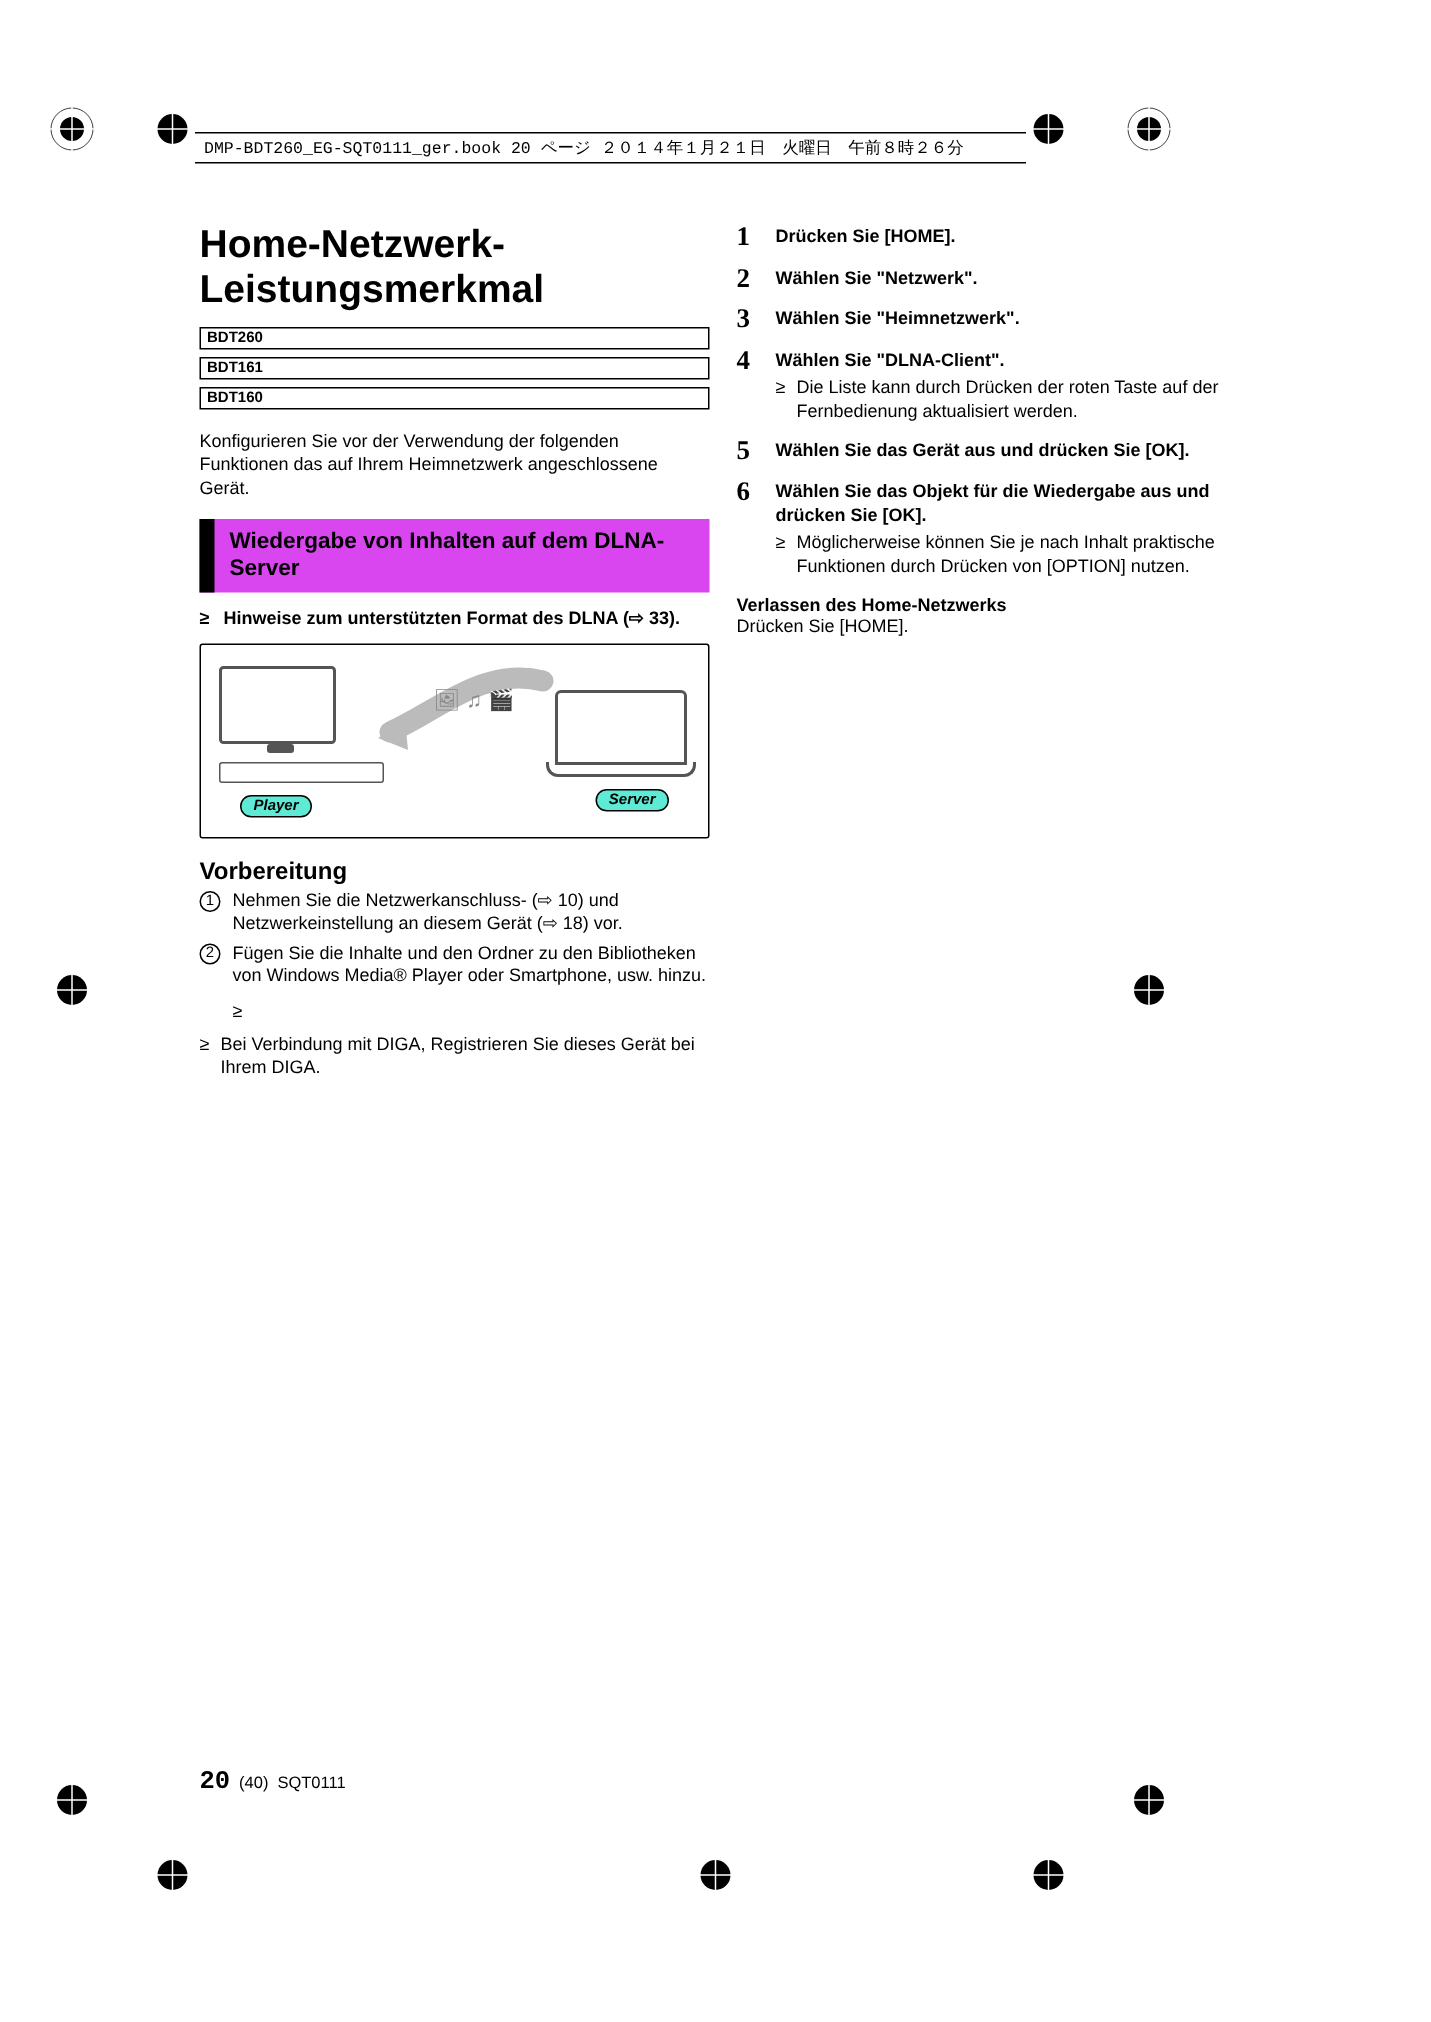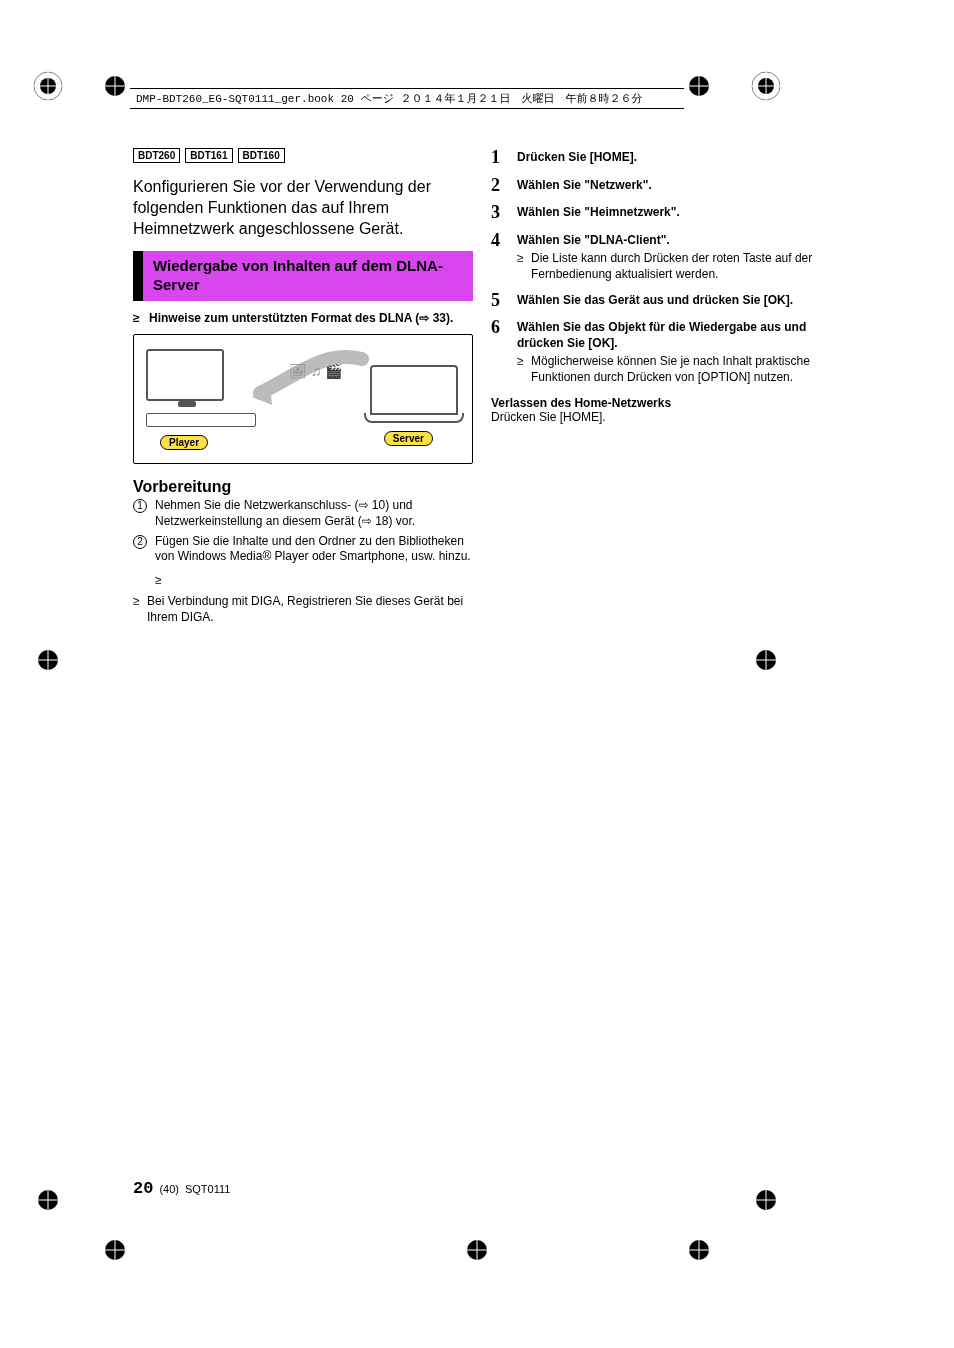--- a/index.html
+++ b/index.html
@@ -60,30 +60,31 @@
   h1 {
     font-size: 26px;
     font-weight: bold;
     line-height: 1.15;
     margin-bottom: 10px;
   }
   .badges {
     display: flex;
     gap: 5px;
     margin-bottom: 14px;
+    flex-direction: column;
   }
   .badge {
     border: 1px solid #000;
     font-size: 10px;
     font-weight: bold;
     padding: 1px 4px;
     font-family: Arial, sans-serif;
   }
   .para {
-    font-size: 16px;
+    font-size: 12px;
     line-height: 1.3;
     margin-bottom: 12px;
   }
   .section-head {
     border-left: 10px solid #000;
     background: #d946ef;
     padding: 6px 8px 6px 10px;
     font-size: 15px;
     font-weight: bold;
     line-height: 1.25;
@@ -112,24 +113,24 @@
   }
   .diagram .tv::after {
     content: ""; position: absolute; bottom: -8px; left: 30px; width: 18px; height: 6px; background: #555; border-radius: 2px;
   }
   .diagram .player-box {
     position: absolute; left: 12px; top: 78px; width: 110px; height: 14px;
     border: 1px solid #555; border-radius: 2px;
   }
   .diagram .label {
     position: absolute; font-size: 10px; font-weight: bold;
-    border: 1px solid #000; border-radius: 8px; padding: 1px 8px; background: #fde047;
+    border: 1px solid #000; border-radius: 8px; padding: 1px 8px; background: #5eead4; font-style: italic;
   }
   .diagram .player-lbl { left: 26px; top: 100px; }
-  .diagram .server-lbl { right: 39px; top: 96px; }
+  .diagram .server-lbl { right: 26px; top: 96px; }
   .diagram .laptop {
     position: absolute; right: 14px; top: 30px; width: 88px; height: 50px;
     border: 2px solid #555; border-radius: 4px 4px 0 0; background: #fff;
   }
   .diagram .laptop::after {
     content: ""; position: absolute; bottom: -10px; left: -8px; right: -8px; height: 8px;
     border: 2px solid #555; border-top: none; border-radius: 0 0 8px 8px;
   }
   .diagram .arrow {
     position: absolute; left: 118px; top: 14px; width: 120px; height: 60px;
@@ -271,20 +272,21 @@
     <svg width="30" height="30">
         <circle cx="15" cy="15" r="10" fill="#000"></circle>
         <line x1="15" y1="0" x2="15" y2="30" stroke="#fff" stroke-width="1"></line>
         <line x1="0" y1="15" x2="30" y2="15" stroke="#fff" stroke-width="1"></line>
       </svg>
   </div>
 
   <div class="content">
 
     <div class="col">
+      <h1>Home-Netzwerk-Leistungsmerkmal</h1>
       <div class="badges">
         <span class="badge">BDT260</span>
         <span class="badge">BDT161</span>
         <span class="badge">BDT160</span>
       </div>
       <p class="para">Konfigurieren Sie vor der Verwendung der folgenden Funktionen das auf Ihrem Heimnetzwerk angeschlossene Gerät.</p>
 
       <div class="section-head">Wiedergabe von Inhalten auf dem DLNA-Server</div>
 
 

